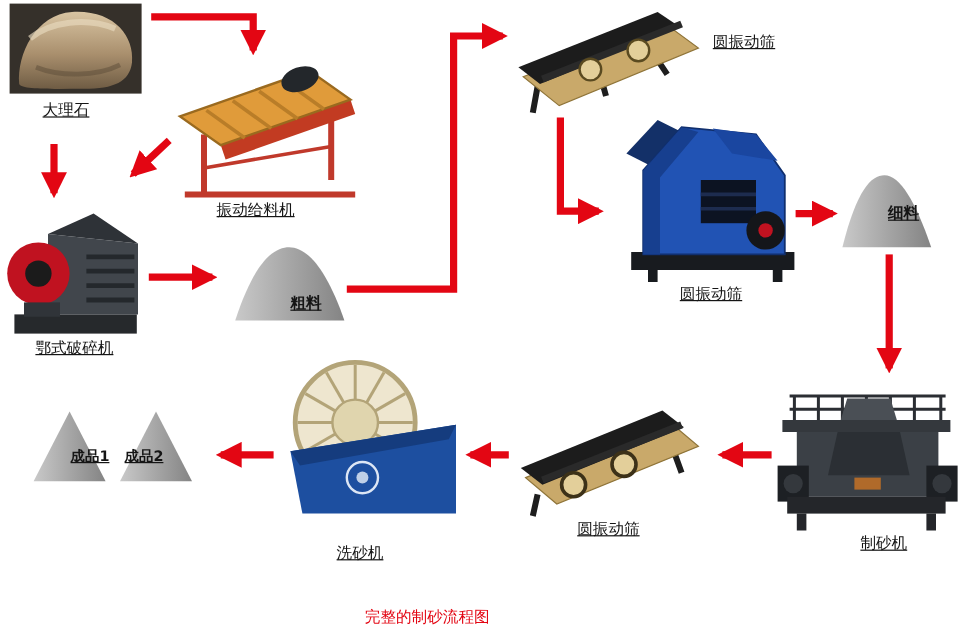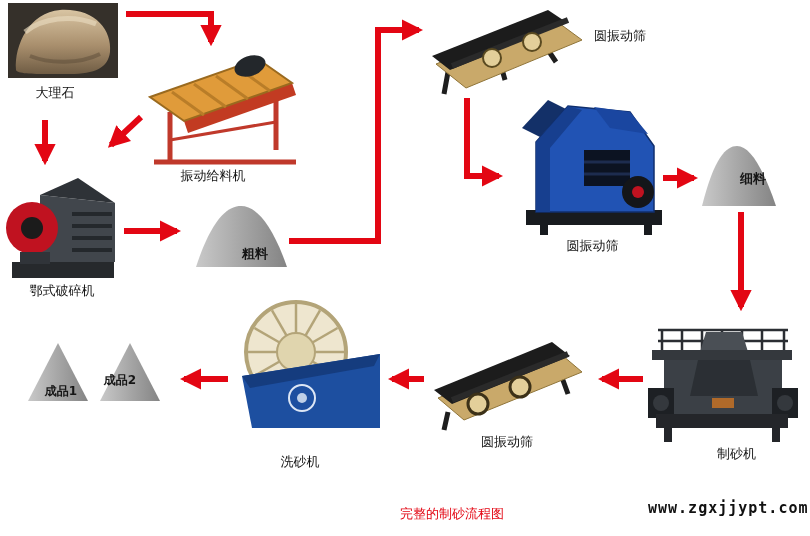--- a/index.html
+++ b/index.html
@@ -1,23 +1,23 @@
 <!DOCTYPE html>
 <html><head>
 <meta charset="utf-8">
 <style>
   * { margin:0; padding:0; box-sizing:border-box; }
   html,body { background:#fff; }
   body { font-family:"DejaVu Sans","Liberation Sans",sans-serif; }
   .stage { position:relative; width:810px; height:536px; background:#ffffff; overflow:hidden; }
   .stage svg { position:absolute; left:0; top:0; }
-  .lbl { position:absolute; font-size:13px; color:#151515; text-align:center; line-height:1.2; white-space:nowrap; }
+  .lbl { position:absolute; font-size:13px; color:#151515; text-align:center; line-height:1.2; white-space:nowrap;text-decoration:underline; }
   .lbl.bold { font-weight:bold;text-align:right; }
   .lbl.small { font-size:12px; font-weight:bold; }
-  .caption { position:absolute; font-size:13px; color:#e30613; text-align:right; white-space:nowrap; }
+  .caption { position:absolute; font-size:13px; color:#e30613; text-align:left; white-space:nowrap; }
   .site { position:absolute; font-size:15px; font-weight:600; color:#111; letter-spacing:1px;
           font-family:"DejaVu Sans Mono","Liberation Mono",monospace; white-space:nowrap; }
 </style>
 </head>
 <body>
 
 <div class="stage">
 
   <svg width="810" height="536" viewBox="0 0 810 536">
     <defs>
@@ -165,18 +165,17 @@
   <div class="lbl" style="left:17px; top:85px; width:76px;">大理石</div>
   <div class="lbl" style="left:168px; top:168px; width:90px;">振动给料机</div>
   <div class="lbl" style="left:17px; top:283px; width:90px;">鄂式破碎机</div>
   <div class="lbl bold" style="left:212px; top:234px; width:56px;margin-top:12px;">粗料</div>
   <div class="lbl" style="left:588px; top:28px; width:64px;">圆振动筛</div>
   <div class="lbl" style="left:545px; top:238px; width:95px;">圆振动筛</div>
   <div class="lbl bold" style="left:710px; top:171px; width:56px;">细料</div>
   <div class="lbl" style="left:690px; top:446px; width:66px;text-align:right;">制砂机</div>
   <div class="lbl" style="left:475px; top:434px; width:64px;">圆振动筛</div>
   <div class="lbl" style="left:268px; top:454px; width:64px;text-align:center;">洗砂机</div>
-  <div class="lbl small" style="left:36px; top:373px; width:50px;margin-top:11px;">成品1</div>
+  <div class="lbl small" style="left:50px; top:373px; width:50px;">成品1</div>
   <div class="lbl small" style="left:95px; top:373px; width:50px;">成品2</div>
 
   <div class="caption" style="left:304px; top:505px; width:200px;">完整的制砂流程图</div>
-  <div class="site" style="left:648px; top:499px; width:155px;">www.zgxjjypt.com</div>
 </div>
 
 </body></html>

